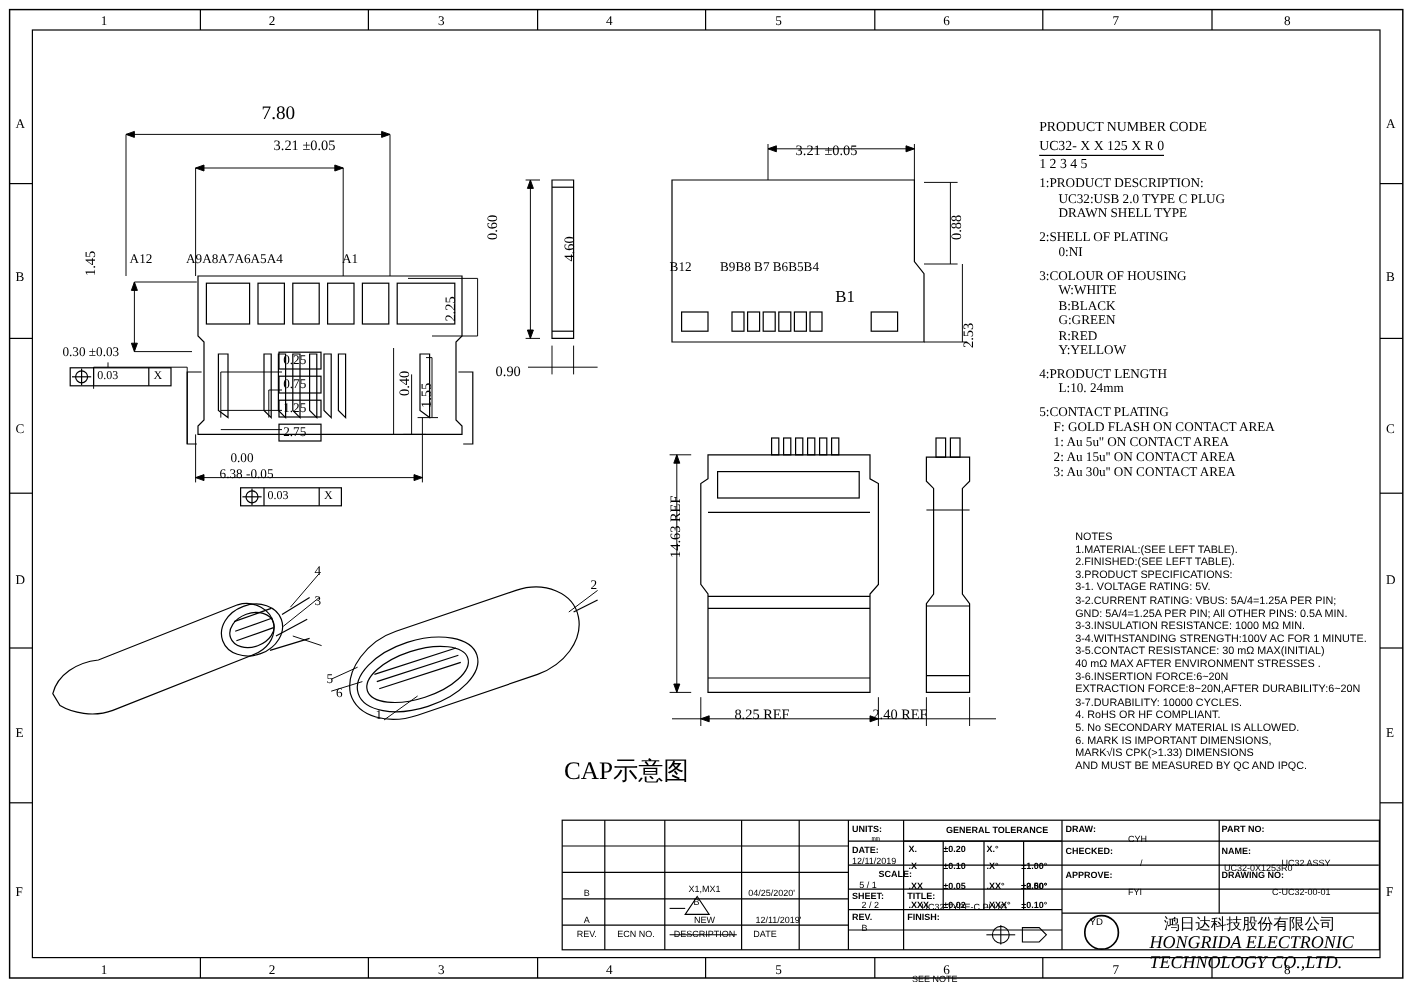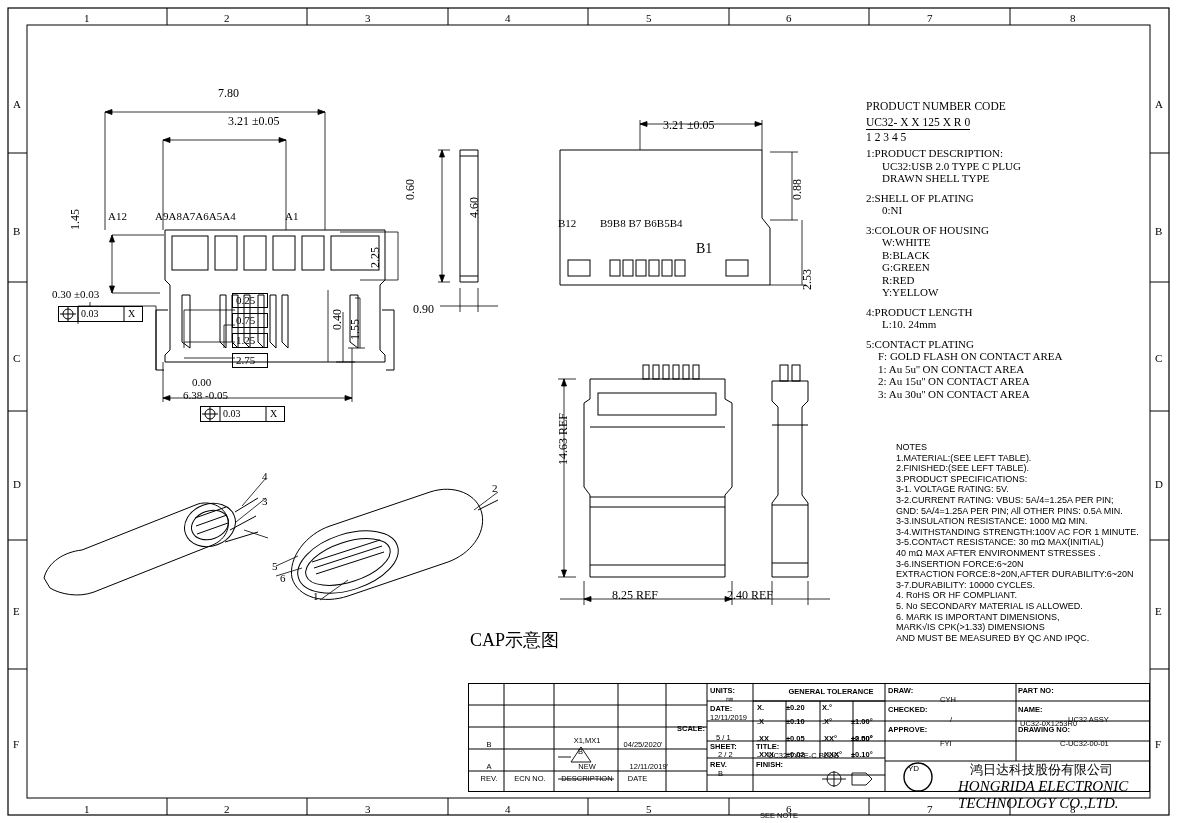--- a/index.html
+++ b/index.html
@@ -150,21 +150,21 @@
       <line x1="124" y1="278" x2="175" y2="278"></line>
 
       <line x1="103" y1="282" x2="103" y2="322"></line>
       <line x1="292" y1="268" x2="292" y2="322"></line>
       <line x1="103" y1="318" x2="292" y2="318"></line>
       <path d="M103 318 l7 -2.5 l0 5 Z" fill="#000"></path>
       <path d="M292 318 l-7 -2.5 l0 5 Z" fill="#000"></path>
     </g>
   </svg>
 
-  <div class="txt" style="left:218px;top:86px;font-size:12px;">7.80</div>
+  <div class="txt" style="left:218px;top:86px;font-size:16px;">7.80</div>
   <div class="txt" style="left:228px;top:114px;font-size:12px;">3.21 ±0.05</div>
   <div class="txt rot90" style="left:68px;top:230px;font-size:12px;">1.45</div>
   <div class="txt rot90" style="left:403px;top:200px;font-size:12px;">0.60</div>
   <div class="txt rot90" style="left:368px;top:268px;font-size:12px;">2.25</div>
   <div class="txt rot90" style="left:330px;top:330px;font-size:12px;">0.40</div>
   <div class="txt rot90" style="left:348px;top:340px;font-size:12px;">1.55</div>
 
   <div class="txt" style="left:108px;top:210px;font-size:11px;">A12</div>
   <div class="txt" style="left:155px;top:210px;font-size:11px;">A9A8A7A6A5A4</div>
   <div class="txt" style="left:285px;top:210px;font-size:11px;">A1</div>
@@ -333,21 +333,21 @@
       <path d="M468 22 L444 40"></path>
     </g>
   </svg>
   <div class="txt" style="left:262px;top:470px;font-size:11px;">4</div>
   <div class="txt" style="left:262px;top:495px;font-size:11px;">3</div>
   <div class="txt" style="left:272px;top:560px;font-size:11px;">5</div>
   <div class="txt" style="left:280px;top:572px;font-size:11px;">6</div>
   <div class="txt" style="left:313px;top:590px;font-size:11px;">1</div>
   <div class="txt" style="left:492px;top:482px;font-size:11px;">2</div>
 
-  <div class="txt" style="left:470px;top:628px;font-size:18px;">CAP示意图</div>
+  <div class="txt" style="left:470px;top:628px;font-size:21px;">CAP示意图</div>
 
   <div class="abs" style="left:866px;top:100px;width:290px;">
     <div style="font-size:11.5px;">PRODUCT NUMBER CODE</div>
     <div style="font-size:11.5px;border-bottom:1px solid #000;display:inline-block;padding-bottom:1px;">UC32-   X    X   125    X   R   0</div>
     <div style="font-size:11.5px;margin-top:1px;">1      2    3    4      5</div>
 
     <div style="margin-top:4px;font-size:11px;line-height:12.5px;">
       <div>1:PRODUCT DESCRIPTION:</div>
       <div style="padding-left:16px;">UC32:USB 2.0 TYPE C PLUG</div>
       <div style="padding-left:16px;">DRAWN SHELL TYPE</div>
@@ -458,21 +458,21 @@
   <div class="tbl-txt abs" style="left:578px;top:747px;">B</div>
 
   <div class="tbl-txt abs" style="left:472px;top:762px;width:34px;text-align:center;">A</div>
   <div class="tbl-txt abs" style="left:556px;top:762px;width:62px;text-align:center;">NEW</div>
   <div class="tbl-txt abs" style="left:618px;top:762px;width:50px;text-align:right;">12/11/2019'</div>
 
   <div class="tbl-txt bold abs" style="left:710px;top:686px;">UNITS:</div>
   <div class="tbl-txt abs" style="left:726px;top:694px;">㎜</div>
   <div class="tbl-txt bold abs" style="left:710px;top:704px;">DATE:</div>
   <div class="tbl-txt abs" style="left:710px;top:713px;">12/11/2019</div>
-  <div class="tbl-txt bold abs" style="left:677px;top:724px;">SCALE:</div>
+  <div class="tbl-txt bold abs" style="left:732px;top:724px;">SCALE:</div>
   <div class="tbl-txt abs" style="left:716px;top:733px;">5 / 1</div>
   <div class="tbl-txt bold abs" style="left:710px;top:742px;">SHEET:</div>
   <div class="tbl-txt abs" style="left:718px;top:750px;">2 / 2</div>
   <div class="tbl-txt bold abs" style="left:710px;top:760px;">REV.</div>
   <div class="tbl-txt abs" style="left:718px;top:769px;">B</div>
   <div class="tbl-txt bold abs" style="left:756px;top:760px;">FINISH:</div>
   <div class="tbl-txt abs" style="left:760px;top:811px;">SEE NOTE</div>
   <div class="tbl-txt bold abs" style="left:756px;top:742px;">TITLE:</div>
   <div class="tbl-txt abs" style="left:768px;top:751px;">UC32 TYPE-C PLUG</div>
 

